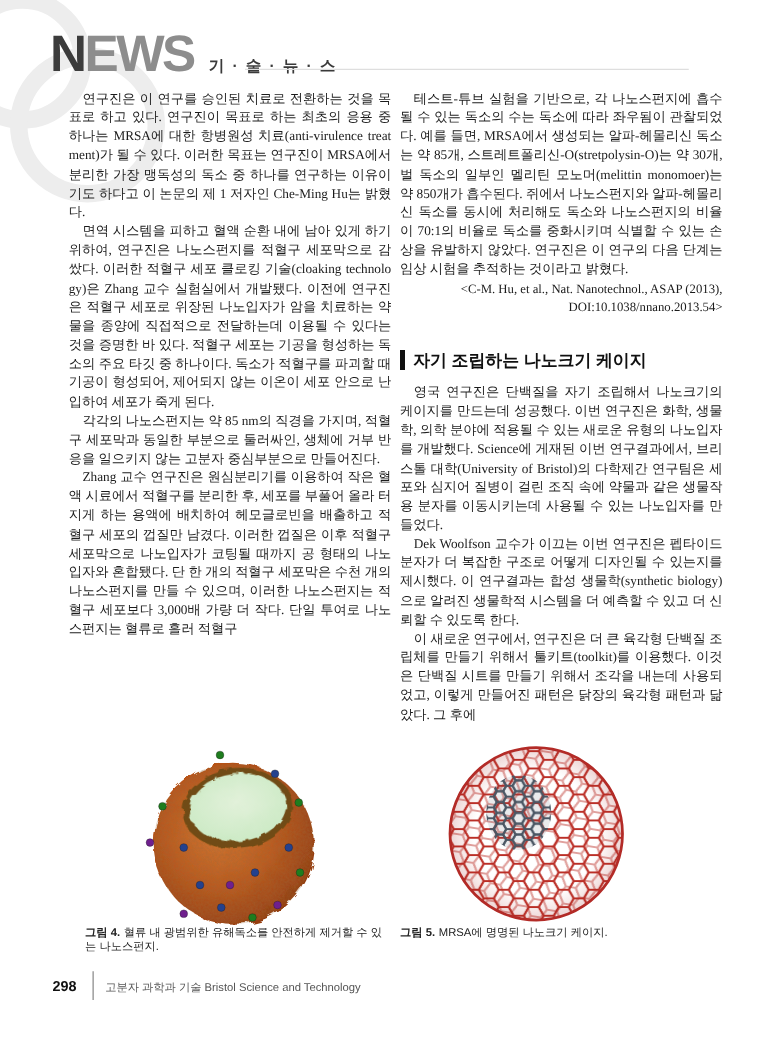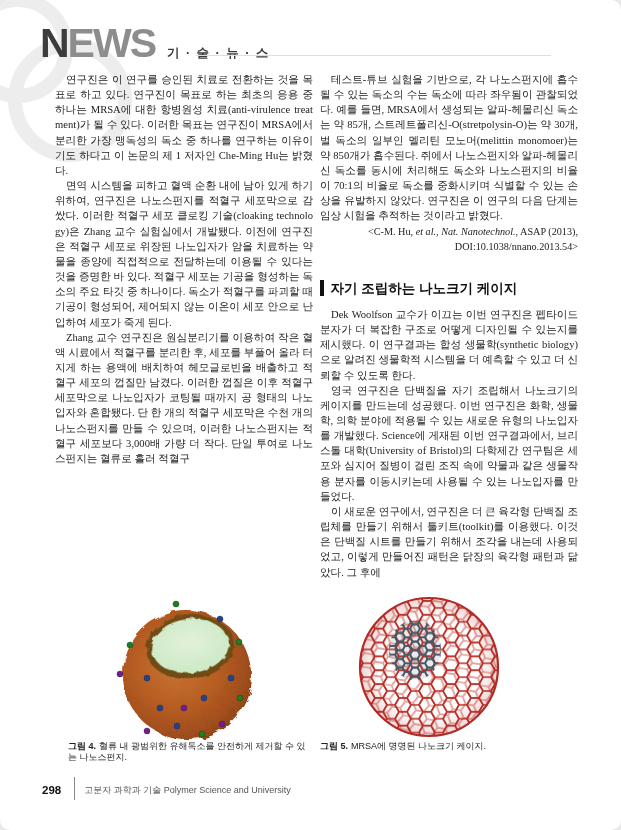--- a/index.html
+++ b/index.html
@@ -1,19 +1,19 @@
 <!DOCTYPE html>
 <html lang="ko"><head>
 <meta charset="utf-8">
 <style>
   html,body { margin:0; padding:0; background:#e9e9e9; }
   .page {
     position:relative; width:621px; height:830px; margin:0 auto;
     background:#ffffff; overflow:hidden;
-    font-family:"Liberation Serif", serif; color:#1b1b1b;border-radius:10px;
+    font-family:"Liberation Serif", serif; color:#1b1b1b;
   }
   
   .deco-rings { position:absolute; left:0; top:0; }
 
   
   .brand { position:absolute; left:40px; top:20px; white-space:nowrap; }
   .logo { font-family:"Liberation Sans", sans-serif; font-size:41px; font-weight:bold; letter-spacing:-2px; }
   .logo-n { color:#3c3c3c; }
   .logo-rest { color:#8d8d8d; }
   .subtitle { font-family:"Liberation Sans", sans-serif; font-size:12.5px; color:#3a3a3a; letter-spacing:1.5px; margin-left:12px; font-weight:bold; }
@@ -21,21 +21,21 @@
 
   
   .col { position:absolute; top:72px; width:258px; font-size:10.6px; line-height:15.15px;
          text-align:justify; word-break:break-all; }
   .col-left { left:55px; }
   .col-right { left:320px; }
   .col p { margin:0; text-indent:11px; }
   .col p.no-indent { text-indent:0; }
 
   .citation { margin:2px 0 0; text-indent:0; text-align:right; font-size:10.2px; line-height:15.15px; }
-  .citation .it { font-style:italic; }
+  .citation .it { }
 
   .section-heading { display:flex; align-items:flex-end; margin:26px 0 11px 0;
     font-family:"Liberation Sans", sans-serif; font-weight:bold; font-size:13.5px; color:#101010; }
   .section-heading .bar { width:3.5px; height:16px; background:#101010; margin-right:7px; flex:0 0 auto; }
 
   
   .figure4 { position:absolute; left:112px; top:598px; width:150px; height:148px; }
   .figure5 { position:absolute; left:355px; top:594px; width:150px; height:148px; }
 
   .caption { position:absolute; top:741px; font-family:"Liberation Sans", sans-serif;
@@ -64,34 +64,35 @@
   </svg>
 
   <div class="brand">
     <span class="logo"><span class="logo-n">N</span><span class="logo-rest">EWS</span></span><span class="subtitle">기 · 술 · 뉴 · 스</span>
   </div>
   <div class="header-rule"></div>
 
   <div class="col col-left">
     <p>연구진은 이 연구를 승인된 치료로 전환하는 것을 목표로 하고 있다. 연구진이 목표로 하는 최초의 응용 중 하나는 MRSA에 대한 항병원성 치료(anti-virulence treatment)가 될 수 있다. 이러한 목표는 연구진이 MRSA에서 분리한 가장 맹독성의 독소 중 하나를 연구하는 이유이기도 하다고 이 논문의 제 1 저자인 Che-Ming Hu는 밝혔다.</p>
     <p>면역 시스템을 피하고 혈액 순환 내에 남아 있게 하기 위하여, 연구진은 나노스펀지를 적혈구 세포막으로 감쌌다. 이러한 적혈구 세포 클로킹 기술(cloaking technology)은 Zhang 교수 실험실에서 개발됐다. 이전에 연구진은 적혈구 세포로 위장된 나노입자가 암을 치료하는 약물을 종양에 직접적으로 전달하는데 이용될 수 있다는 것을 증명한 바 있다. 적혈구 세포는 기공을 형성하는 독소의 주요 타깃 중 하나이다. 독소가 적혈구를 파괴할 때 기공이 형성되어, 제어되지 않는 이온이 세포 안으로 난입하여 세포가 죽게 된다.</p>
+    <p>각각의 나노스펀지는 약 85 nm의 직경을 가지며, 적혈구 세포막과 동일한 부분으로 둘러싸인, 생체에 거부 반응을 일으키지 않는 고분자 중심부분으로 만들어진다.</p>
     <p>Zhang 교수 연구진은 원심분리기를 이용하여 작은 혈액 시료에서 적혈구를 분리한 후, 세포를 부풀어 올라 터지게 하는 용액에 배치하여 헤모글로빈을 배출하고 적혈구 세포의 껍질만 남겼다. 이러한 껍질은 이후 적혈구 세포막으로 나노입자가 코팅될 때까지 공 형태의 나노입자와 혼합됐다. 단 한 개의 적혈구 세포막은 수천 개의 나노스펀지를 만들 수 있으며, 이러한 나노스펀지는 적혈구 세포보다 3,000배 가량 더 작다. 단일 투여로 나노스펀지는 혈류로 흘러 적혈구</p>
   </div>
 
   <div class="col col-right">
     <p>테스트-튜브 실험을 기반으로, 각 나노스펀지에 흡수될 수 있는 독소의 수는 독소에 따라 좌우됨이 관찰되었다. 예를 들면, MRSA에서 생성되는 알파-헤몰리신 독소는 약 85개, 스트레트폴리신-O(stretpolysin-O)는 약 30개, 벌 독소의 일부인 멜리틴 모노머(melittin monomoer)는 약 850개가 흡수된다. 쥐에서 나노스펀지와 알파-헤몰리신 독소를 동시에 처리해도 독소와 나노스펀지의 비율이 70:1의 비율로 독소를 중화시키며 식별할 수 있는 손상을 유발하지 않았다. 연구진은 이 연구의 다음 단계는 임상 시험을 추적하는 것이라고 밝혔다.</p>
     <p class="citation"><span>&lt;C-M. Hu, </span><span class="it">et al.</span><span>, </span><span class="it">Nat. Nanotechnol.</span><span>, ASAP (2013),</span><br><span>DOI:10.1038/nnano.2013.54&gt;</span></p>
 
     <div class="section-heading">
       <span class="bar"></span>
       <span>자기 조립하는 나노크기 케이지</span>
     </div>
 
+    <p>영국 연구진은 단백질을 자기 조립해서 나노크기의 케이지를 만드는데 성공했다. 이번 연구진은 화학, 생물학, 의학 분야에 적용될 수 있는 새로운 유형의 나노입자를 개발했다. Science에 게재된 이번 연구결과에서, 브리스톨 대학(University of Bristol)의 다학제간 연구팀은 세포와 심지어 질병이 걸린 조직 속에 약물과 같은 생물작용 분자를 이동시키는데 사용될 수 있는 나노입자를 만들었다.</p>
     <p>Dek Woolfson 교수가 이끄는 이번 연구진은 펩타이드 분자가 더 복잡한 구조로 어떻게 디자인될 수 있는지를 제시했다. 이 연구결과는 합성 생물학(synthetic biology)으로 알려진 생물학적 시스템을 더 예측할 수 있고 더 신뢰할 수 있도록 한다.</p>
-    <p>영국 연구진은 단백질을 자기 조립해서 나노크기의 케이지를 만드는데 성공했다. 이번 연구진은 화학, 생물학, 의학 분야에 적용될 수 있는 새로운 유형의 나노입자를 개발했다. Science에 게재된 이번 연구결과에서, 브리스톨 대학(University of Bristol)의 다학제간 연구팀은 세포와 심지어 질병이 걸린 조직 속에 약물과 같은 생물작용 분자를 이동시키는데 사용될 수 있는 나노입자를 만들었다.</p>
     <p>이 새로운 연구에서, 연구진은 더 큰 육각형 단백질 조립체를 만들기 위해서 툴키트(toolkit)를 이용했다. 이것은 단백질 시트를 만들기 위해서 조각을 내는데 사용되었고, 이렇게 만들어진 패턴은 닭장의 육각형 패턴과 닮았다. 그 후에</p>
   </div>
 
   <svg class="figure4" viewBox="0 0 150 148" role="img">
     <defs>
       <radialGradient id="g4" cx="0.42" cy="0.42" r="0.65">
         <stop offset="0" stop-color="#d97a32"></stop>
         <stop offset="0.5" stop-color="#c05a1c"></stop>
         <stop offset="0.85" stop-color="#a04312"></stop>
         <stop offset="1" stop-color="#86350d"></stop>
@@ -185,16 +186,16 @@
   <div class="caption caption-4">
     <span class="cap-label">그림 4.</span><span>혈류 내 광범위한 유해독소를 안전하게 제거할 수 있는 나노스펀지.</span>
   </div>
   <div class="caption caption-5">
     <span class="cap-label">그림 5.</span><span>MRSA에 명명된 나노크기 케이지.</span>
   </div>
 
   <div class="footer">
     <span class="page-num">298</span>
     <span class="footer-divider"></span>
-    <span class="journal-name">고분자 과학과 기술 Polymer Science and University</span>
+    <span class="journal-name">고분자 과학과 기술 Bristol Science and Technology</span>
   </div>
 
 </div>
 
 </body></html>

